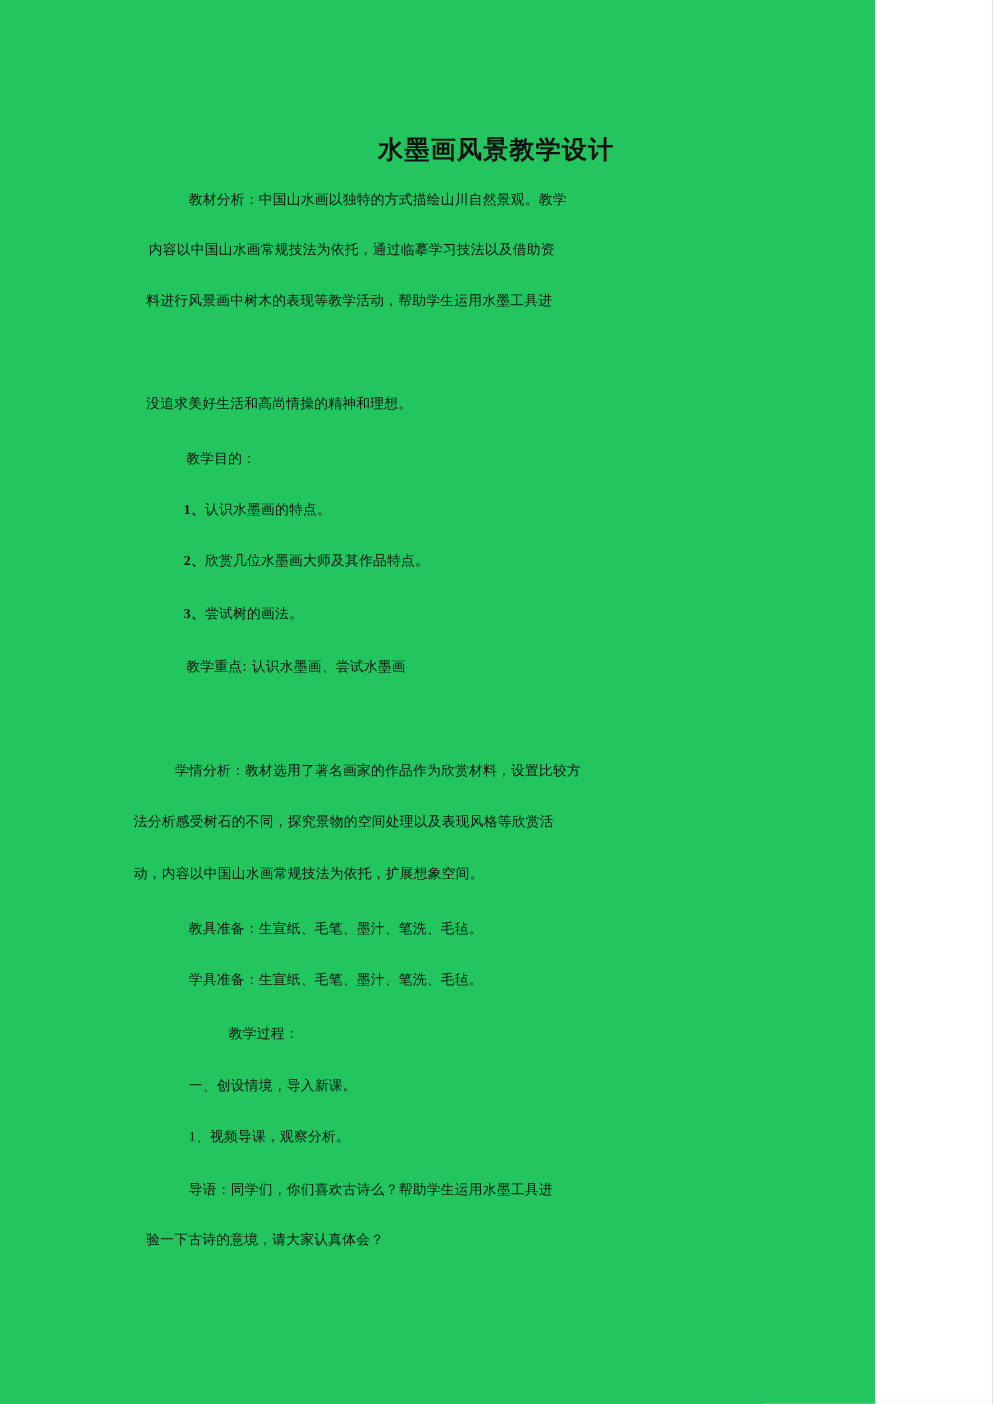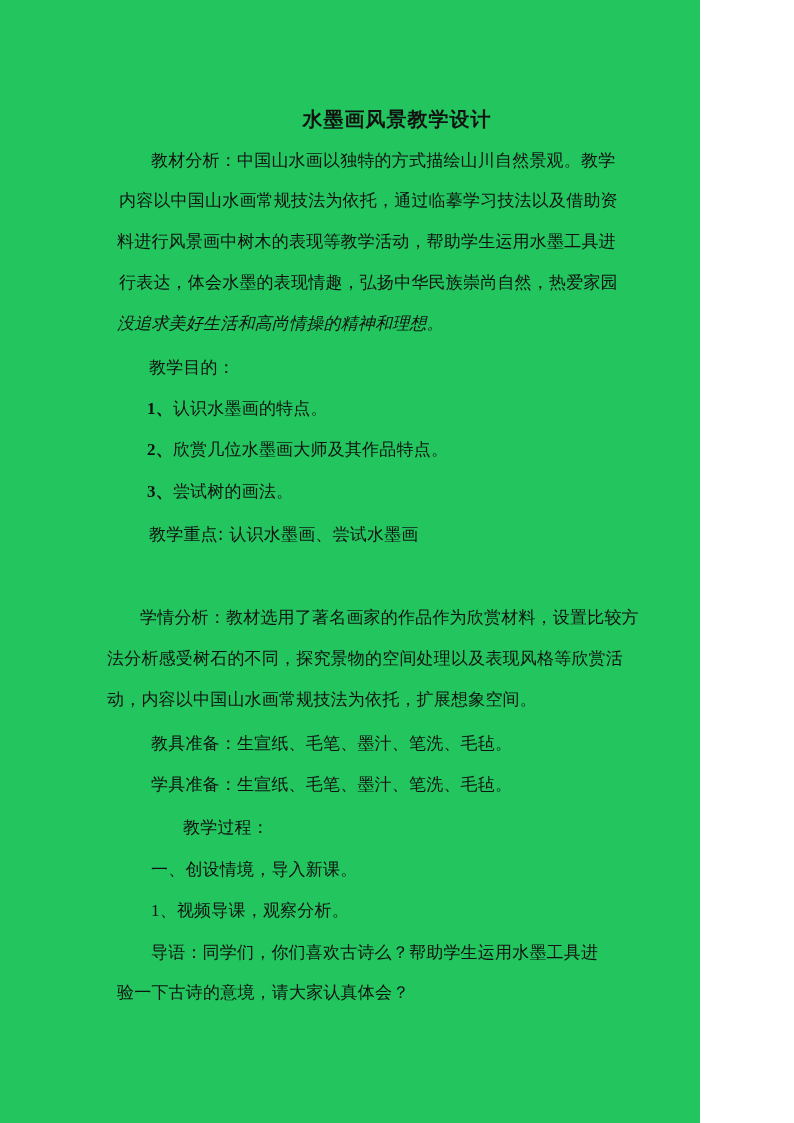--- a/index.html
+++ b/index.html
@@ -1,35 +1,34 @@
 <!DOCTYPE html>
 <html><head>
 <meta charset="utf-8">
 <style>
   html, body { margin: 0; padding: 0; background: #ffffff; }
   body { width: 794px; height: 1123px; position: relative; overflow: hidden;
          font-family: "DejaVu Sans", "Liberation Sans", sans-serif; color: #111; }
   .page { position: absolute; left: 0; top: 0; width: 700px; height: 1123px; background: #22c55e; }
-  .line { position: absolute; font-size: 17px; line-height: 20px; white-space: nowrap; letter-spacing: 0.2px; }
+  .line { position: absolute; font-size: 11px; line-height: 20px; white-space: nowrap; letter-spacing: 0.2px; }
   .title { position: absolute; top: 106px; left: 0; width: 794px; text-align: center;
            font-size: 20px; font-weight: bold; letter-spacing: 1px; }
   .num { font-family: "Liberation Serif", "DejaVu Serif", serif; font-weight: bold; }
   .num-plain { font-family: "Liberation Serif", "DejaVu Serif", serif; }
 </style>
 </head>
 <body>
 
 <div class="page">
   <div class="title">水墨画风景教学设计</div>
 
   <div class="line" style="top:150px; left:151px;">教材分析：中国山水画以独特的方式描绘山川自然景观。教学</div>
   <div class="line" style="top:190px; left:119px;">内容以中国山水画常规技法为依托，通过临摹学习技法以及借助资</div>
   <div class="line" style="top:231px; left:117px;">料进行风景画中树木的表现等教学活动，帮助学生运用水墨工具进</div>
-  <div class="line" style="top:272px; left:119px;">行表达，体会水墨的表现情趣，弘扬中华民族崇尚自然，热爱家园</div>
-  <div class="line" style="top:313px; left:117px;font-style:italic;">没追求美好生活和高尚情操的精神和理想。</div>
+  <div class="line" style="top:313px; left:117px;">没追求美好生活和高尚情操的精神和理想。</div>
 
   <div class="line" style="top:357px; left:149px;">教学目的：</div>
 
   <div class="line" style="top:398px; left:147px;">
     <span class="num">1、</span><span>认识水墨画的特点。</span>
   </div>
   <div class="line" style="top:439px; left:147px;">
     <span class="num">2、</span><span>欣赏几位水墨画大师及其作品特点。</span>
   </div>
   <div class="line" style="top:481px; left:147px;">

